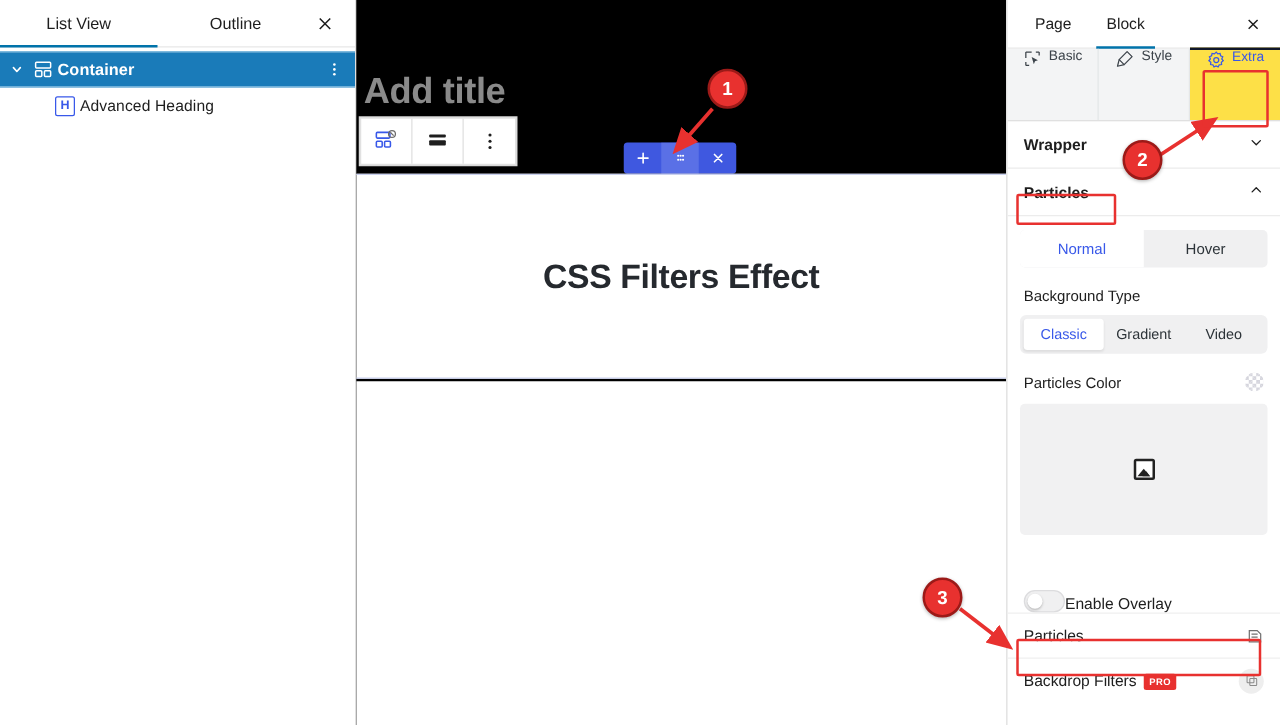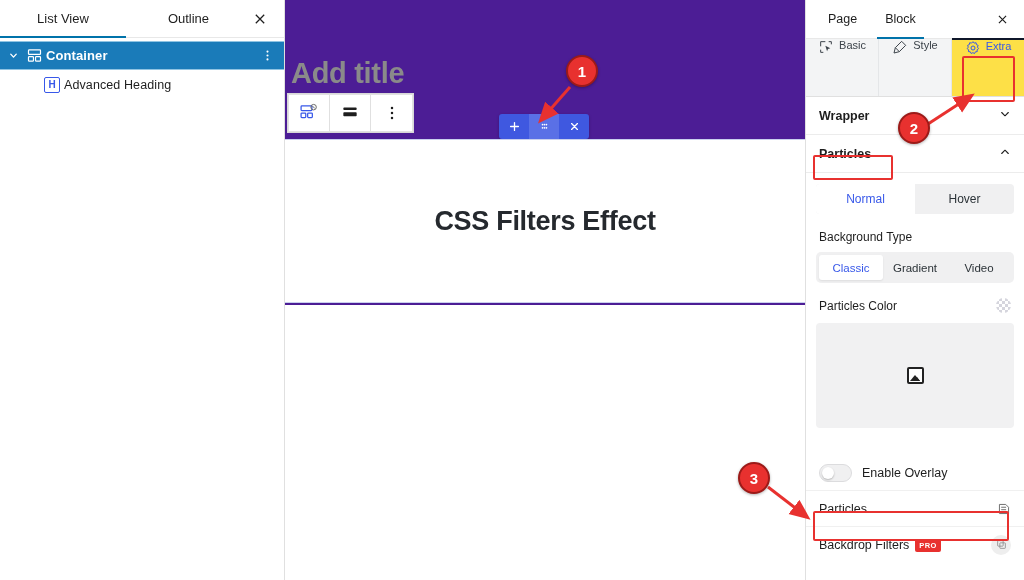--- a/index.html
+++ b/index.html
@@ -91,21 +91,21 @@
     border-radius: 2px;
     display: flex; align-items: center; justify-content: center;
     font-size: 10px; font-weight: 700; color: #3858e9;
     line-height: 1;
   }
 
   
   .canvas {
     flex: 1 1 auto;
     position: relative;
-    background: #4c1d95;
+    background: #000000;
     overflow: hidden;
   }
   .canvas-inner { position: relative; width: 100%; height: 100%; }
   .add-title {
     position: absolute;
     left: 6px; top: 57px;
     font-size: 29px; font-weight: 700;
     color: #8a8a8a;
     letter-spacing: -.3px;
   }
@@ -319,22 +319,21 @@
     border-bottom: 6px solid #222;
   }
   .broken-img::after {
     content:""; position: absolute; right: 2px; bottom: 1px;
     width: 0; height: 0;
     border-left: 3px solid transparent; border-right: 3px solid transparent;
     border-bottom: 4px solid #222;
   }
 
   .toggle-row {
-    display: flex; align-items: center;
-    gap: 10px;
+    display: flex; align-items: flex-end;
     padding: 0 13px;
     height: 34px;
     margin-top: 28px;
   }
   .toggle {
     width: 33px; height: 18px;
     background: #f0f0f1;
     border: 1px solid #dcdcde;
     border-radius: 10px;
     position: relative;

